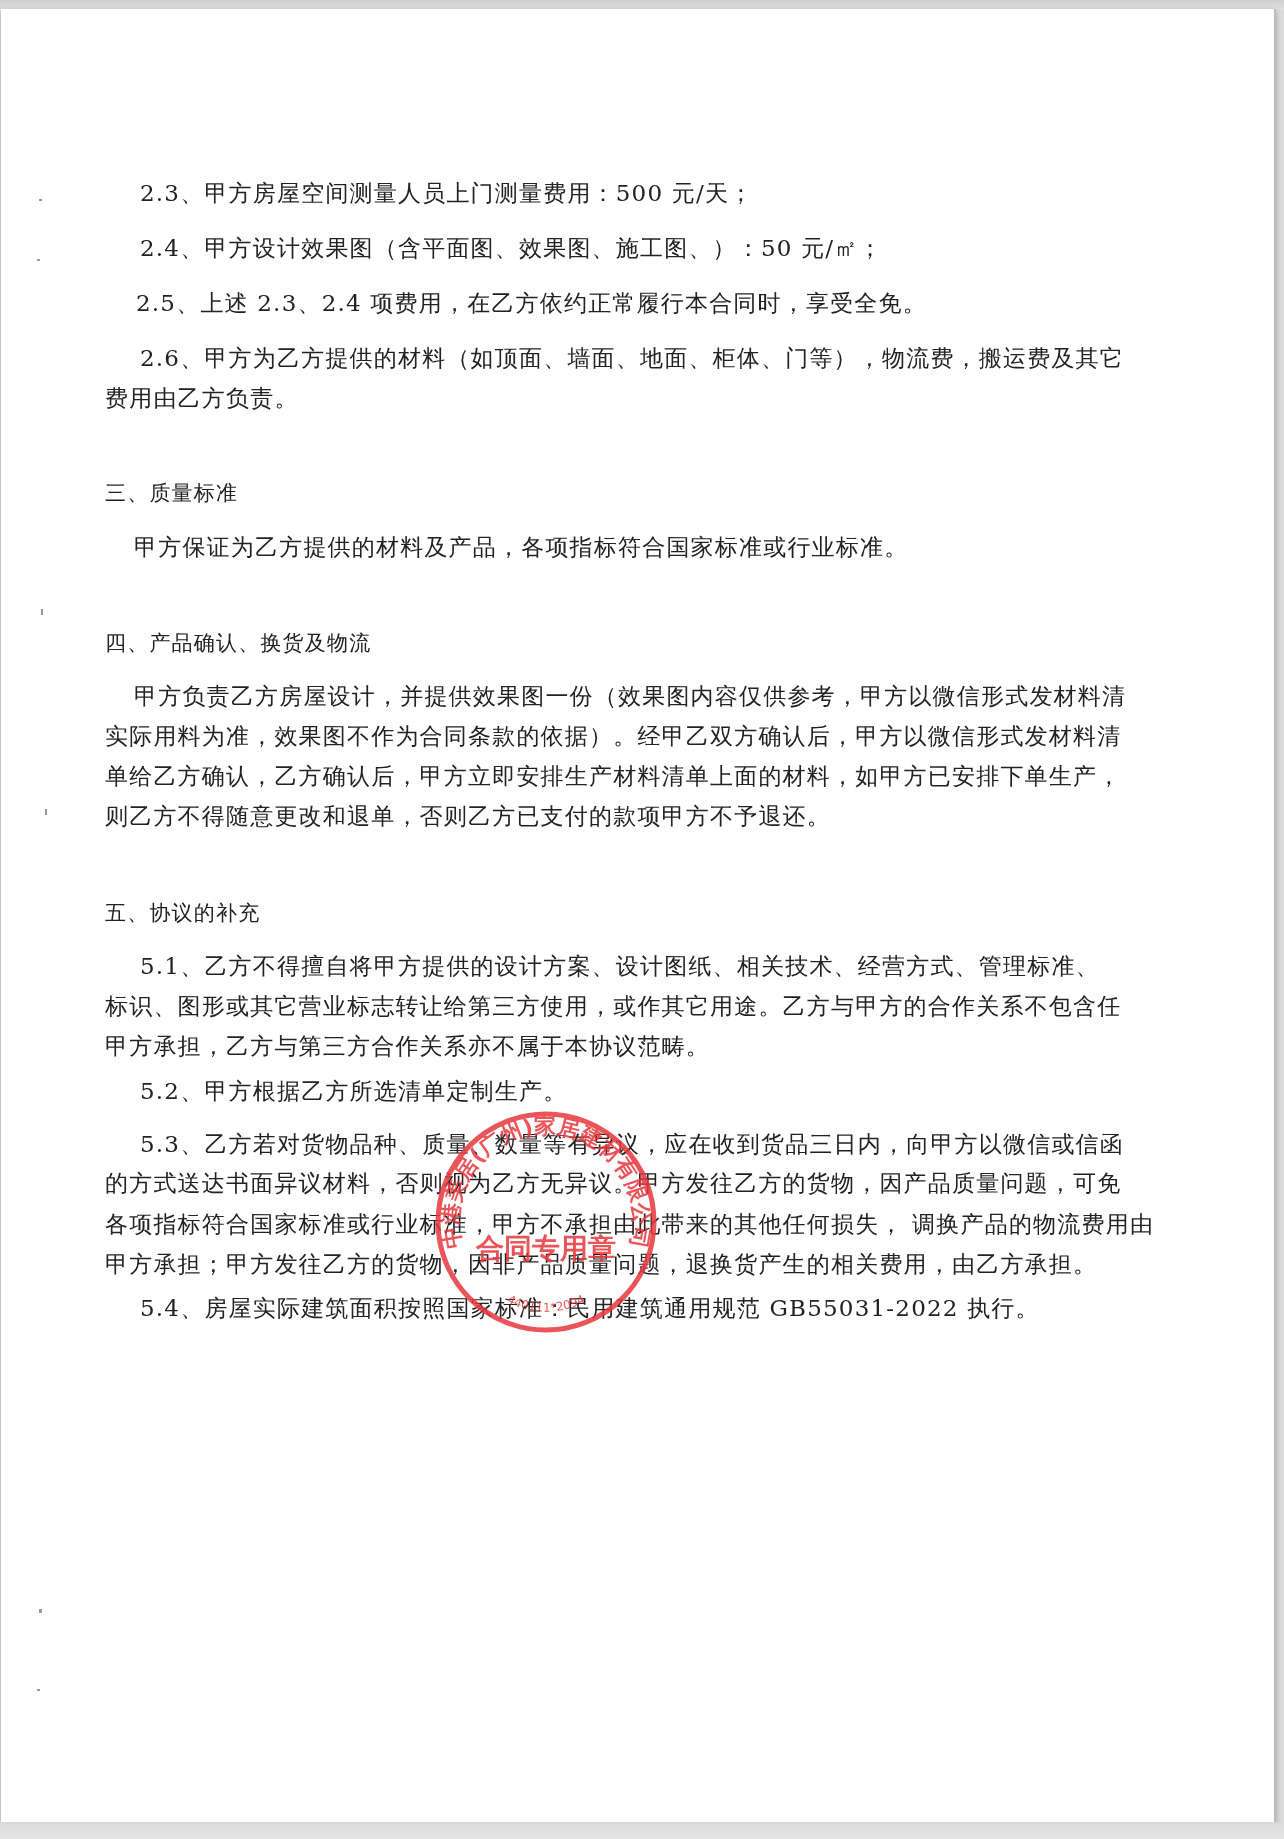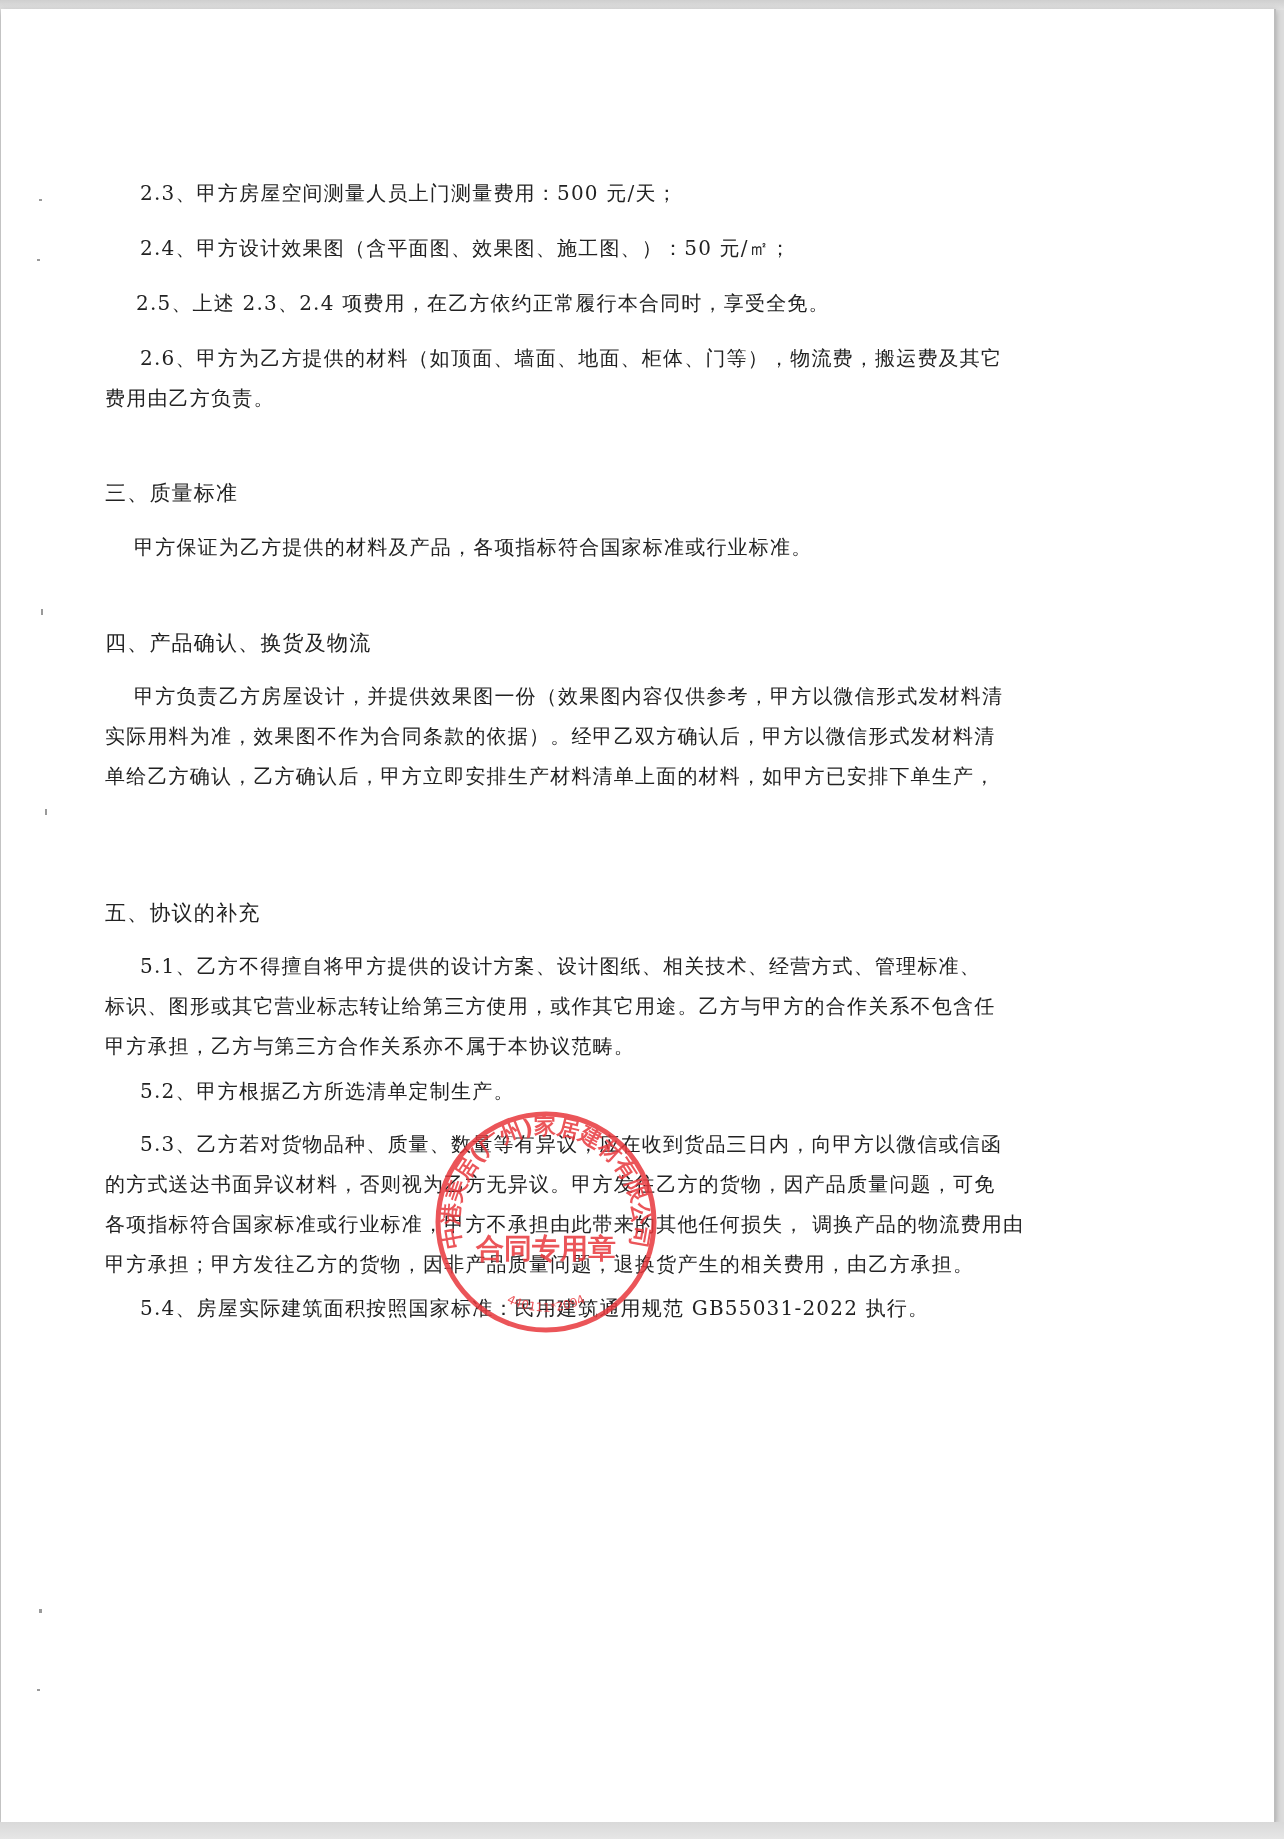--- a/index.html
+++ b/index.html
@@ -23,21 +23,21 @@
     background: #ffffff;
     box-shadow: 0 2px 6px rgba(0,0,0,0.25);
     border-right: 2px solid #bdbdbd;
   }
   .bottom-shade {
     position: absolute; left: 0; top: 1822px; width: 1284px; height: 17px;
     background: linear-gradient(#d9d9d9, #e6e6e6);
   }
   .line {
     position: absolute;
-    font-size: 20px;
+    font-size: 23px;
     letter-spacing: 1.2px;
     white-space: nowrap;
     line-height: 26px;
     color: #222;
   }
   .heading { font-size: 21px; }
   .seal {
     position: absolute;
     left: 432px; top: 1108px;
     width: 228px; height: 228px;
@@ -63,20 +63,21 @@
   <div class="line" style="left:139px; top:336px;text-align:center;">2.6、甲方为乙方提供的材料（如顶面、墙面、地面、柜体、门等），物流费，搬运费及其它</div>
   <div class="line" style="left:104px; top:376px;">费用由乙方负责。</div>
 
   <div class="line heading" style="left:104px; top:471px;">三、质量标准</div>
   <div class="line" style="left:133px; top:525px;">甲方保证为乙方提供的材料及产品，各项指标符合国家标准或行业标准。</div>
 
   <div class="line heading" style="left:104px; top:621px;text-align:right;">四、产品确认、换货及物流</div>
   <div class="line" style="left:133px; top:674px;">甲方负责乙方房屋设计，并提供效果图一份（效果图内容仅供参考，甲方以微信形式发材料清</div>
   <div class="line" style="left:104px; top:714px;">实际用料为准，效果图不作为合同条款的依据）。经甲乙双方确认后，甲方以微信形式发材料清</div>
   <div class="line" style="left:104px; top:754px;">单给乙方确认，乙方确认后，甲方立即安排生产材料清单上面的材料，如甲方已安排下单生产，</div>
+  <div class="line" style="left:104px; top:794px;">则乙方不得随意更改和退单，否则乙方已支付的款项甲方不予退还。</div>
 
   <div class="line heading" style="left:104px; top:891px;">五、协议的补充</div>
   <div class="line" style="left:139px; top:944px;">5.1、乙方不得擅自将甲方提供的设计方案、设计图纸、相关技术、经营方式、管理标准、</div>
   <div class="line" style="left:104px; top:984px;">标识、图形或其它营业标志转让给第三方使用，或作其它用途。乙方与甲方的合作关系不包含任</div>
   <div class="line" style="left:104px; top:1024px;">甲方承担，乙方与第三方合作关系亦不属于本协议范畴。</div>
   <div class="line" style="left:139px; top:1069px;">5.2、甲方根据乙方所选清单定制生产。</div>
   <div class="line" style="left:139px; top:1122px;">5.3、乙方若对货物品种、质量、数量等有异议，应在收到货品三日内，向甲方以微信或信函</div>
   <div class="line" style="left:104px; top:1162px;font-family:Liberation Serif, serif;">的方式送达书面异议材料，否则视为乙方无异议。甲方发往乙方的货物，因产品质量问题，可免</div>
   <div class="line" style="left:104px; top:1202px;">各项指标符合国家标准或行业标准，甲方不承担由此带来的其他任何损失， 调换产品的物流费用由</div>
   <div class="line" style="left:104px; top:1242px;">甲方承担；甲方发往乙方的货物，因非产品质量问题，退换货产生的相关费用，由乙方承担。</div>

